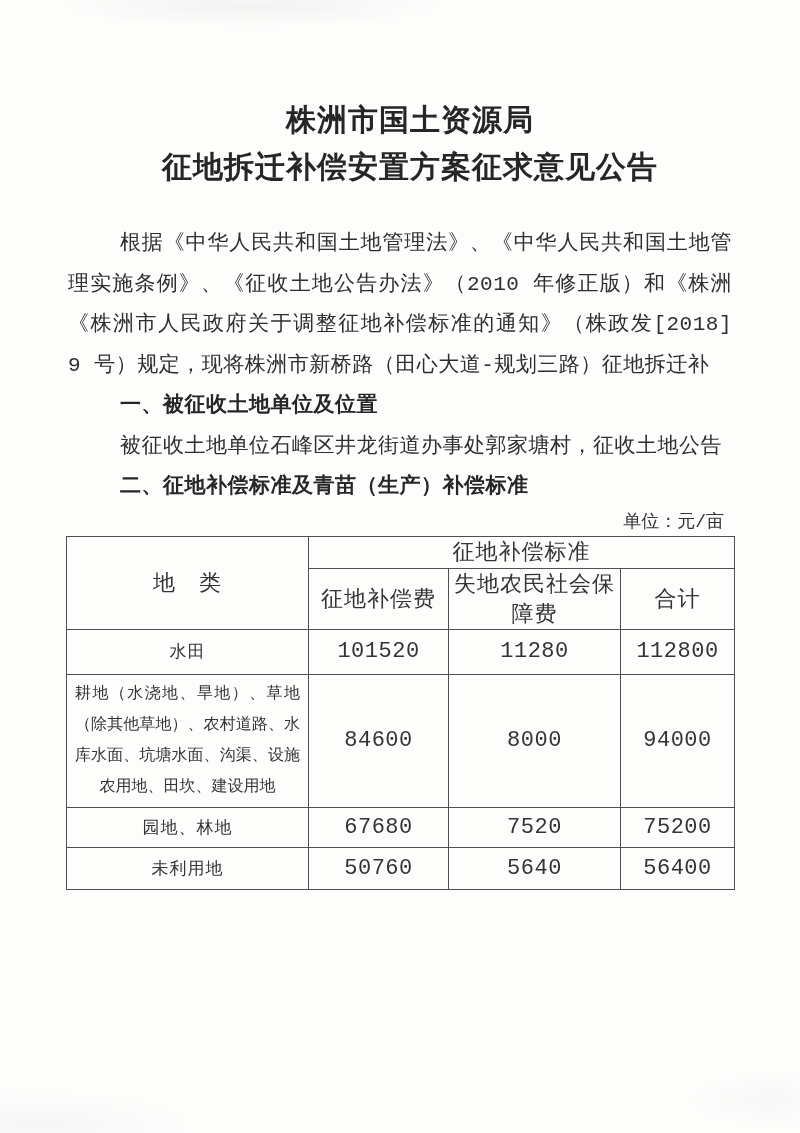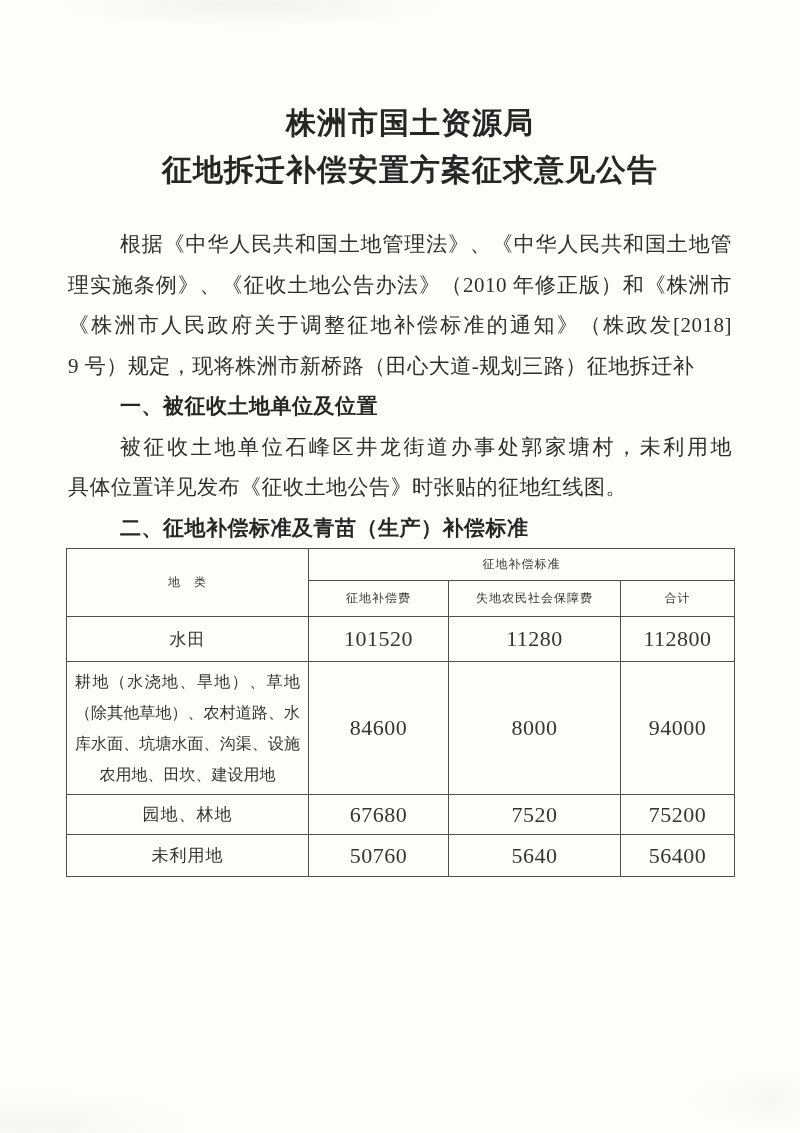--- a/index.html
+++ b/index.html
@@ -3,42 +3,42 @@
 <meta charset="utf-8">
 <style>
   html,body{margin:0;padding:0;background:#ffffff;}
   .page{
     width:800px;height:1133px;position:relative;overflow:hidden;
     background:
       radial-gradient(ellipse 280px 30px at 250px 6px, rgba(185,185,185,0.16), transparent 70%),
       radial-gradient(ellipse 220px 50px at 40px 1125px, rgba(195,195,195,0.12), transparent 70%),
       radial-gradient(ellipse 120px 40px at 770px 1100px, rgba(195,195,195,0.10), transparent 70%),
       #fdfdfc;
-    font-family:Liberation Serif, serif;
+    font-family:Liberation Mono, monospace;
     color:#2f2f2f;
   }
   .title-block{padding-top:99px;text-align:center;position:relative;left:10px;}
   .title-line{font-size:30px;font-weight:bold;line-height:47px;letter-spacing:1px;color:#262626;}
   .content{margin:31px 68px 0 68px;}
   .line{
     font-size:21px;line-height:40.5px;height:40.5px;letter-spacing:0.5px;
     text-align:justify;text-align-last:justify;color:#2e2e2e;overflow:hidden;
   }
   .para .line:last-of-type{text-align-last:left;}
   .para .line:first-of-type{text-indent:52px;}
   .heading{font-weight:bold;padding-left:52px;text-align:right;text-align-last:left;color:#262626;}
   .unit-row{font-size:18px;line-height:28px;height:28px;text-align:right;padding-right:8px;color:#333;}
   table.comp{
     border-collapse:collapse;table-layout:fixed;width:668px;margin-left:-2px;
   }
   table.comp th,table.comp td{
     border:1px solid #4f4f4f;font-weight:normal;text-align:center;
     padding:0;color:#343434;overflow:hidden;
   }
-  table.comp thead th{font-size:12px;letter-spacing:1px;}
+  table.comp thead th{font-size:22px;letter-spacing:1px;}
   table.comp thead tr:nth-of-type(1) th{height:31px;}
   table.comp thead tr:nth-of-type(2) th{height:35px;}
   td.cat{font-size:17px;letter-spacing:1px;}
   td.num{font-size:22px;letter-spacing:0.5px;}
   tbody tr:nth-of-type(1){height:45px;padding-left:44px;}
   tbody tr:nth-of-type(2){height:131px;}
   tbody tr:nth-of-type(3){height:40px;}
   tbody tr:nth-of-type(4){height:42px;}
   tbody tr:nth-of-type(2) td.cat{
     font-size:16px;letter-spacing:0;line-height:31px;padding:4px 8px;
@@ -67,27 +67,27 @@
         <div class="line">《株洲市人民政府关于调整征地补偿标准的通知》（株政发[2018]</div>
 
         <div class="line">9 号）规定，现将株洲市新桥路（田心大道-规划三路）征地拆迁补</div>
 
       </div>
 
     <div class="line heading">一、被征收土地单位及位置</div>
 
     <div class="para">
 
-        <div class="line">被征收土地单位石峰区井龙街道办事处郭家塘村，未利用地</div>
+        <div class="line">被征收土地单位石峰区井龙街道办事处郭家塘村，征收土地公告</div>
 
-        <div class="line">具体位置详见发布《征收土地公告》时张贴的征地红线图。</div>
       </div>
 
     <div class="line heading">二、征地补偿标准及青苗（生产）补偿标准</div>
 
+    <div class="unit-row">单位：元/亩</div>
 
     <table class="comp">
       <colgroup>
         <col style="width:242px">
         <col style="width:140px">
         <col style="width:172px">
         <col style="width:114px">
       </colgroup>
       <thead>
         <tr>

